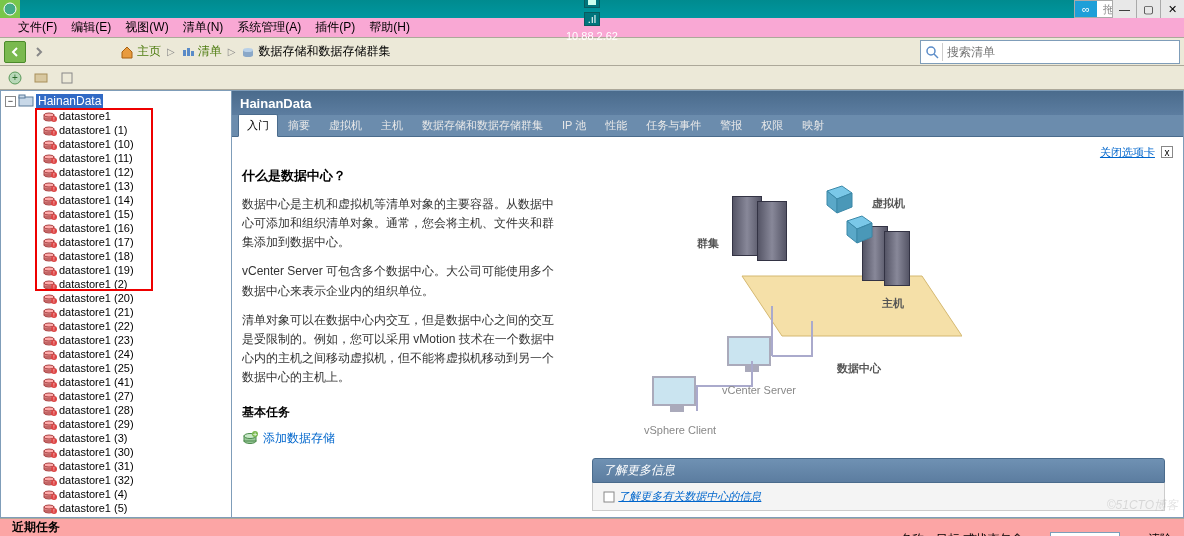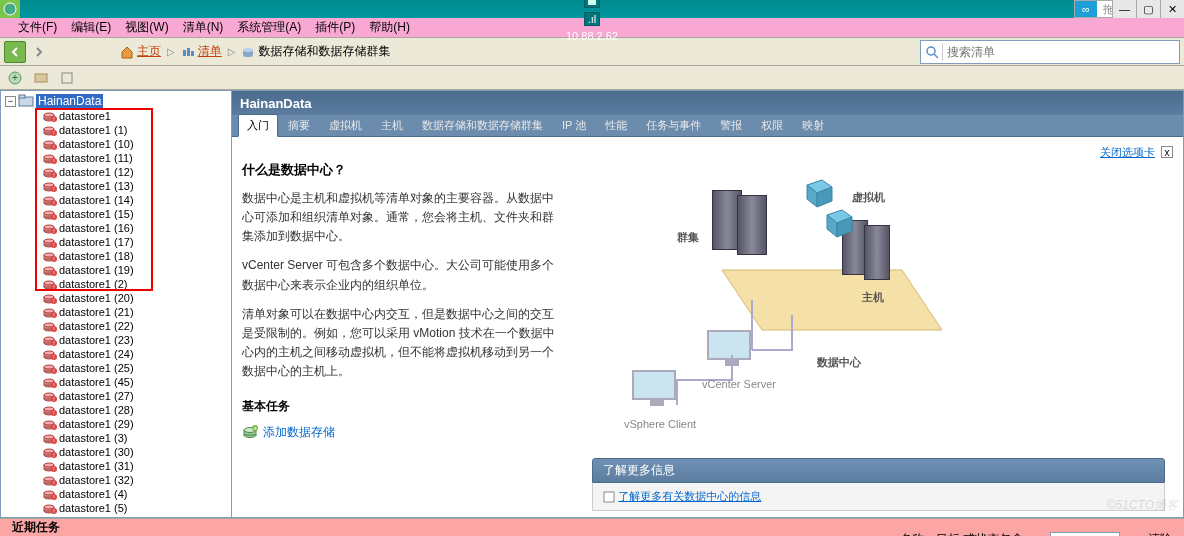--- a/index.html
+++ b/index.html
@@ -21,21 +21,21 @@
 
   
   .menu-bar { height: 20px; background: #f9a8d4; border-bottom:1px solid #aca899; display:flex; align-items:center; font-size:12px; padding-left:12px; gap:2px;}
   .menu-bar span { padding:1px 6px; cursor:default;}
 
   
   .toolbar { height:28px; background:#ece9d8; border-bottom:1px solid #aca899; display:flex; align-items:center; padding:0 4px; gap:2px; font-size:12px;}
   .tb-btn { width:22px; height:22px; border:1px solid transparent; display:flex; align-items:center; justify-content:center; cursor:pointer; border-radius:2px;}
   .tb-sep { width:60px;}
   .breadcrumb { display:flex; align-items:center; gap:6px; margin-left:6px;}
-  .breadcrumb .bc-item { display:flex; align-items:center; gap:3px; color:#c2410c; cursor:pointer; text-decoration:underline;}
+  .breadcrumb .bc-item { display:flex; align-items:center; gap:3px; color:#4d7c0f; cursor:pointer; }
   .breadcrumb .bc-item.current { color:#000; text-decoration:none; cursor:default;}
   .breadcrumb .sep { color:#888; font-size:10px;}
   .toolbar .flex { flex:1;}
   .search-box { width:260px; height:24px; border:1px solid #7f9db9; background:#fff; display:flex; align-items:center; font-size:12px;}
   .search-box .sicon { width:22px; height:18px; display:flex; align-items:center; justify-content:center; border-right:1px solid #ccc;}
   .search-box input { border:none; outline:none; font-size:12px; padding:0 4px; flex:1; color:#888;}
 
   
   .toolbar2 { height:24px; background:#ece9d8; border-bottom:1px solid #aca899; display:flex; align-items:center; padding:0 4px; gap:4px;}
 
@@ -66,35 +66,35 @@
   .detail-header { height:24px; background:linear-gradient(#4a6b8c,#5c7da0); color:#fff; display:flex; align-items:center; padding:0 8px; font-size:13px; font-weight:bold;}
   .tab-row { height:22px; background:#6b8cad; display:flex; align-items:flex-end; padding-left:6px; font-size:11px; border-bottom:1px solid #4a6b8c;}
   .tab { padding:3px 8px; color:#e8e8e8; cursor:pointer; border:1px solid transparent; border-bottom:none; margin-right:1px;}
   .tab.active { background:#fff; color:#000; border:1px solid #4a6b8c; border-bottom:1px solid #fff; position:relative; top:1px; border-radius:2px 2px 0 0;}
   
   .content-scroll { flex:1; overflow:auto; position:relative; padding:8px 10px; font-size:12px;}
   .close-tab { text-align:right; font-size:11px;}
   .close-tab a { color:#0066cc; text-decoration:underline; cursor:pointer;}
   .close-tab .x { display:inline-block; border:1px solid #888; width:12px; height:12px; text-align:center; line-height:11px; font-size:10px; margin-left:3px; cursor:pointer;}
   
-  .content-body { display:flex; margin-top:0;}
+  .content-body { display:flex; gap:20px; margin-top:6px;}
   .text-col { width:320px; color:#333; line-height:1.6; font-size:12px;}
   .text-col h3 { font-size:13px; margin-bottom:8px; color:#000;}
   .text-col p { margin-bottom:10px;}
   .text-col h4 { font-size:12px; margin-top:16px; margin-bottom:6px; color:#000;}
   .task-link { display:flex; align-items:center; gap:5px; color:#0066cc; cursor:pointer;}
   
   .diagram-col { flex:1; position:relative; height:300px;}
   .dc-label { position:absolute; font-size:11px; color:#555; font-weight:bold;}
   .server-rack { position:absolute; width:30px; height:60px; background:linear-gradient(90deg,#556,#889,#556); border:1px solid #334;}
   .monitor { position:absolute; width:50px; height:40px;}
   .monitor .screen { width:44px; height:30px; background:#cae4f0; border:2px solid #aab;}
   .monitor .stand { width:14px; height:6px; background:#aab; margin:0 auto;}
   
-  .learn-more-hdr { position:absolute; left:360px; bottom:6px; right:18px;}
+  .learn-more-hdr { position:absolute; left:360px; bottom:6px; right:18px;font-style:italic;}
   .lm-title { background:linear-gradient(#6f91b3,#5c7da0); color:#fff; padding:3px 10px; font-size:12px; border-radius:3px 3px 0 0; border:1px solid #4a6b8c;}
   .lm-body { background:#f4f4f4; border:1px solid #ccc; border-top:none; padding:6px 10px;}
   .lm-body a { color:#0066cc; font-size:11px; text-decoration:underline;}
 
   
   .status-bar { height:18px; background:#fca5a5; border-top:1px solid #aca899; display:flex; align-items:center; font-size:12px; padding:0 12px;}
   .status-bar .flex { flex:1;}
   .status-bar .filter { display:flex; align-items:center; gap:14px;margin-top:23px;}
   .status-bar input { width:70px; height:14px; border:1px solid #7f9db9; font-size:11px;}
   .status-bar .clear { margin-left:14px; color:#000;}
@@ -466,21 +466,21 @@
             <div class="ds-item">
               <span class="dsicon">
                 <svg width="14" height="12">
                   <ellipse cx="6" cy="9" rx="5" ry="2" fill="#d88" stroke="#a44"></ellipse>
                   <rect x="1" y="5" width="10" height="4" fill="#d88" stroke="#a44"></rect>
                   <ellipse cx="6" cy="5" rx="5" ry="2" fill="#faa" stroke="#a44"></ellipse>
                   <circle cx="11" cy="9" r="3" fill="#d44"></circle>
                   <text x="11" y="11" font-size="5" text-anchor="middle" fill="#fff">!</text>
                 </svg>
               </span>
-              <span>datastore1 (45)</span>
+              <span>datastore1 (41)</span>
             </div>
             <div class="ds-item">
               <span class="dsicon">
                 <svg width="14" height="12">
                   <ellipse cx="6" cy="9" rx="5" ry="2" fill="#d88" stroke="#a44"></ellipse>
                   <rect x="1" y="5" width="10" height="4" fill="#d88" stroke="#a44"></rect>
                   <ellipse cx="6" cy="5" rx="5" ry="2" fill="#faa" stroke="#a44"></ellipse>
                   <circle cx="11" cy="9" r="3" fill="#d44"></circle>
                   <text x="11" y="11" font-size="5" text-anchor="middle" fill="#fff">!</text>
                 </svg>

